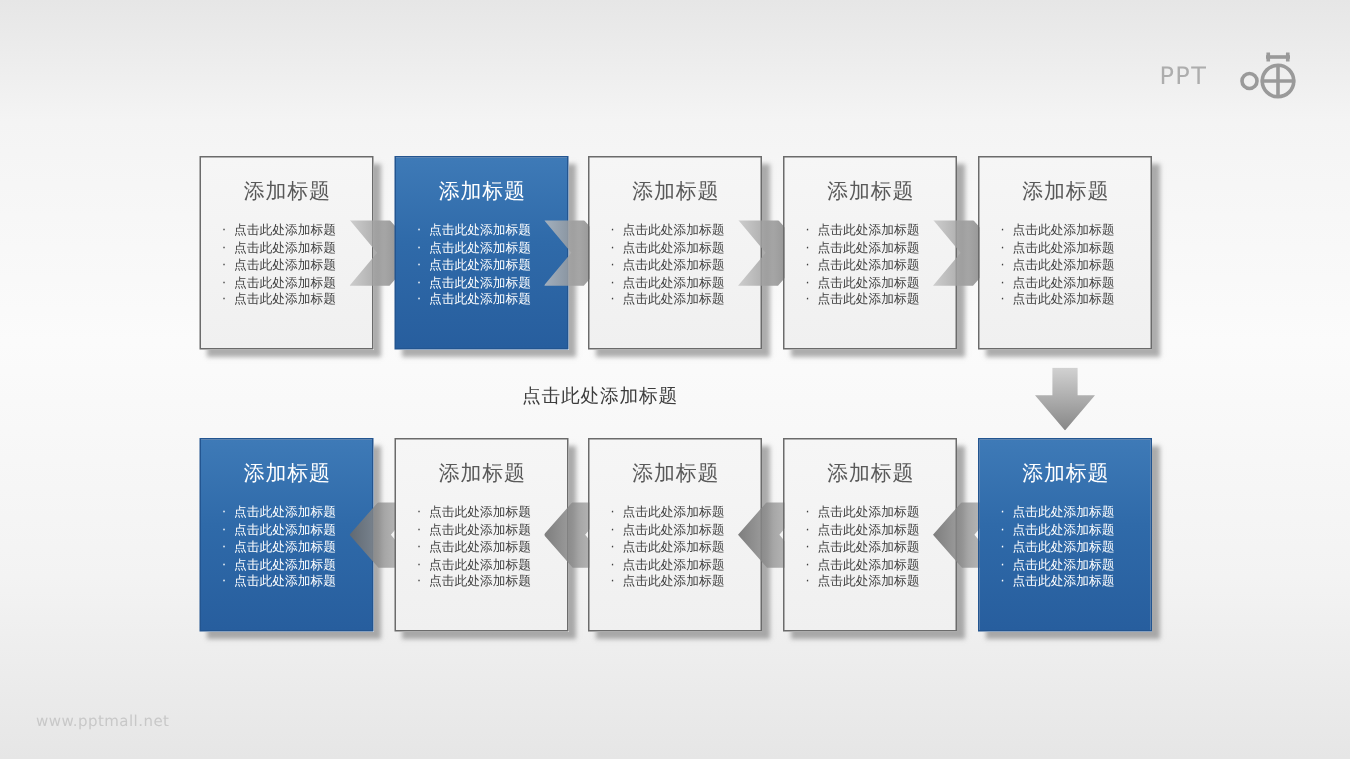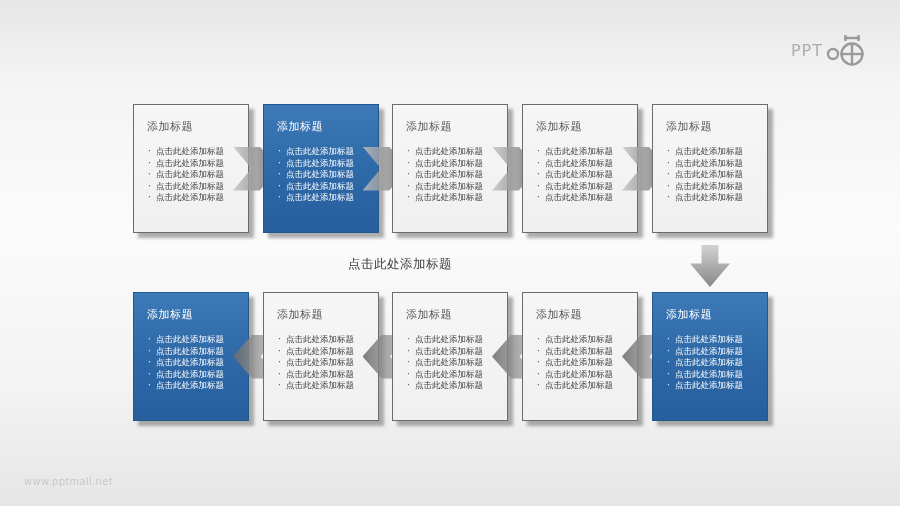--- a/index.html
+++ b/index.html
@@ -14,21 +14,21 @@
     box-shadow:5px 5px 3px rgba(110,110,110,.55);
   }
   .box.light{
     background:linear-gradient(180deg,#f6f6f6,#f0f0f0);
     border:1px solid #6b6b6b;color:#3f3f3f;
   }
   .box.blue{
     background:linear-gradient(180deg,#3e7ab7 0%,#2f6aa9 45%,#275e9e 100%);
     border:1px solid #235590;color:#ffffff;
   }
-  .box-title{font-size:11px;margin:14px 12px 0 13px;letter-spacing:.5px;}
+  .box-title{font-size:14px;margin:14px 12px 0 13px;letter-spacing:.5px;text-align:center;}
   .box.light .box-title{color:#595959;}
   .box.blue  .box-title{color:#ffffff;}
   .bullets{list-style:none;margin:12px 8px 0 13px;padding:0;}
   .bullets li{
     position:relative;padding-left:9px;font-size:8.5px;line-height:11.5px;
     white-space:nowrap;
   }
   .bullets li::before{content:"·";position:absolute;left:1px;top:0;}
   
   .arrow{position:absolute;}
@@ -49,21 +49,21 @@
   }
   
   .center-label{
     position:absolute;left:300px;top:256px;width:200px;text-align:center;
     font-size:12.5px;color:#3d3d3d;letter-spacing:.5px;
   }
   .watermark{
     position:absolute;left:24px;top:476px;font-size:10px;color:#c8c8c8;letter-spacing:.3px;
   }
   .logo{
-    position:absolute;right:34px;top:32px;display:flex;align-items:center;gap:3px;
+    position:absolute;right:34px;top:32px;display:flex;align-items:center;gap:21px;
   }
   .logo-text{font-size:16px;color:#adadad;letter-spacing:1px;font-weight:500;}
 </style>
 </head>
 <body>
 
 <div id="slide">
 
   <div class="logo">
     <span class="logo-text">PPT</span>

